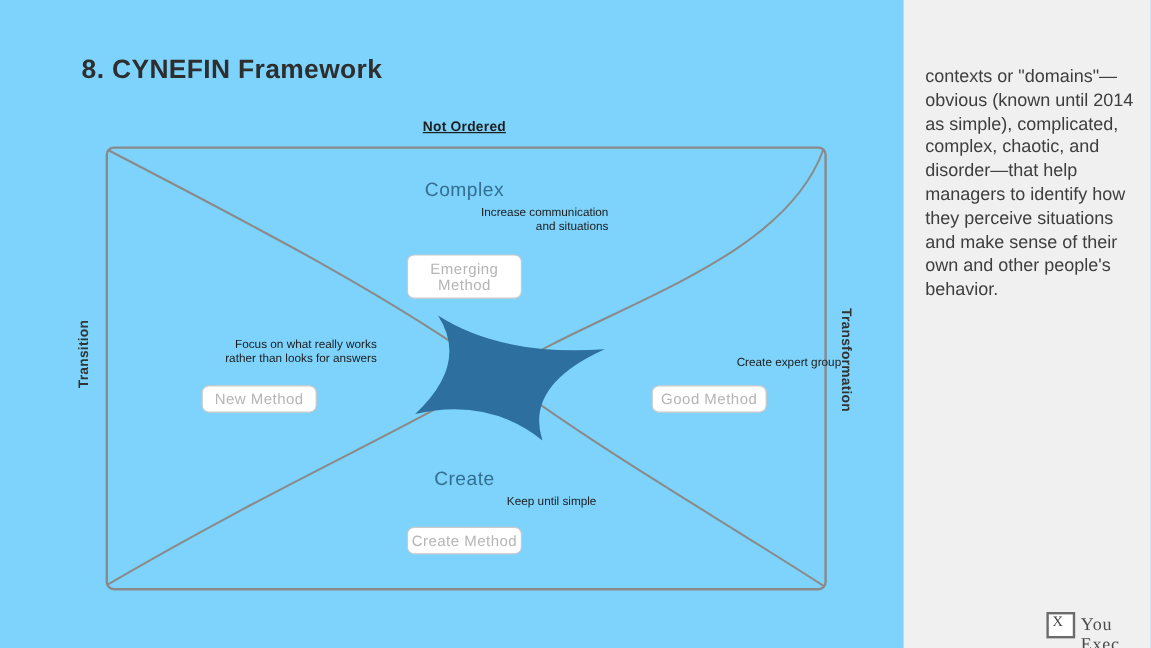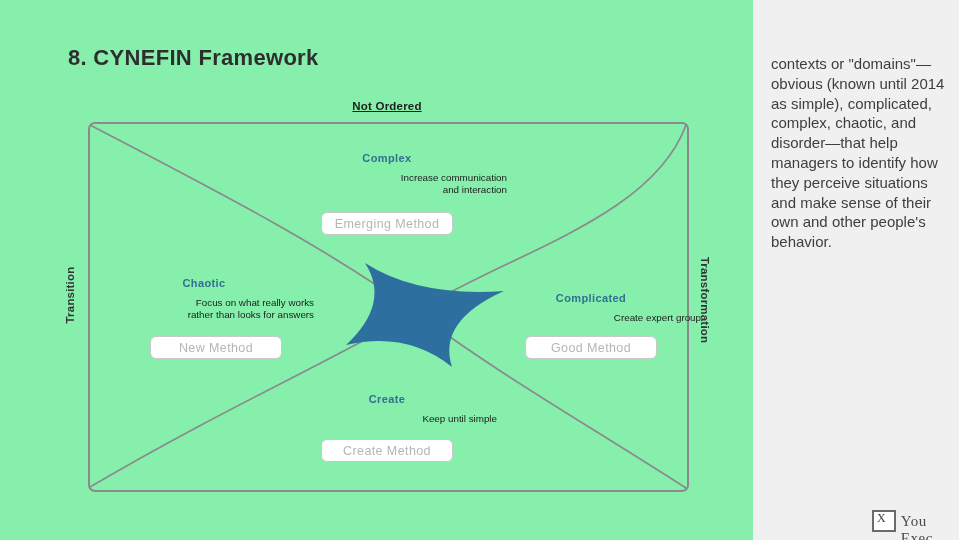--- a/index.html
+++ b/index.html
@@ -1,39 +1,39 @@
 <!DOCTYPE html>
 <html><head>
 <meta charset="utf-8">
 <style>
   html,body{margin:0;padding:0;background:#fff;}
-  .slide{position:relative;width:959px;height:540px;background:#86efac;overflow:hidden;
+  .slide{position:relative;width:959px;height:540px;background:#7dd3fc;overflow:hidden;
          font-family:"Liberation Sans",sans-serif;}
 
   .slide-title{position:absolute;left:68px;top:45px;font-size:22px;font-weight:bold;
                color:#2e2e2e;letter-spacing:.3px;}
 
   
   .frame{position:absolute;left:88px;top:122px;width:597px;height:366px;
          border:2px solid #8a8a8a;border-radius:7px;background:transparent;}
   .overlay{position:absolute;left:0;top:0;pointer-events:none;}
 
   
   .axis{position:absolute;font-weight:bold;font-size:11.5px;color:#1e1e1e;
         text-align:center;letter-spacing:.2px;}
   .axis-top{left:287px;top:100px;width:200px;text-decoration:underline;}
   .axis-bottom{left:287px;top:499px;width:200px;}
   .axis-left{left:20px;top:289px;width:100px;transform:rotate(-90deg);color:#333;}
   .axis-right{left:645px;top:294px;width:120px;transform:rotate(90deg);color:#333;}
 
   
   .quad{position:absolute;text-align:center;}
-  .q-title{font-size:11px;font-weight:bold;color:#336f92;letter-spacing:.4px;line-height:15px;}
+  .q-title{font-size:16px;font-weight:normal;color:#336f92;letter-spacing:.4px;line-height:15px;}
   .q-desc{font-size:9.8px;color:#1c1c1c;line-height:12px;margin-top:6px;text-align:right;}
-  .q-btn{display:inline-block;box-sizing:border-box;width:132px;padding:4px 0 3px 0;
+  .q-btn{display:inline-block;box-sizing:border-box;width:96px;padding:4px 0 3px 0;
          border:1px solid #c9c9c9;border-radius:6px;background:#fff;
          color:#b5b5b5;font-size:12.5px;letter-spacing:.4px;}
   .q-complex{left:267px;top:151px;width:240px;}
   .q-complex .q-btn{margin-top:16px;}
   .q-chaotic{left:94px;top:276px;width:220px;}
   .q-chaotic .q-btn{margin-top:15px;margin-left:24px;}
   .q-complicated{left:481px;top:291px;width:220px;}
   .q-complicated .q-btn{margin-top:12px;}
   .q-simple{left:277px;top:392px;width:220px;}
   .q-simple .q-btn{margin-top:14px;}
@@ -65,36 +65,34 @@
   <svg class="overlay" width="959" height="540" viewBox="0 0 959 540">
     <path d="M90,125 C225,195 330,250 415,312 C505,378 580,420 686,488" fill="none" stroke="#8a8a8a" stroke-width="1.7"></path>
     <path d="M90,487 C230,405 330,362 415,312 C510,253 652,218 686,125" fill="none" stroke="#8a8a8a" stroke-width="1.7"></path>
     <path d="M365,263 Q418,297 504,291 Q437,321 452,367 Q407,331 346,345 Q391,303 365,263 Z" fill="#2d6f9e"></path>
   </svg>
 
   <div class="quad q-complex">
     <div class="q-title">Complex</div>
     <div class="q-desc">
       <span>Increase communication</span><br>
-      <span>and interaction</span>
+      <span>and situations</span>
     </div>
     <div class="q-btn">Emerging Method</div>
   </div>
 
   <div class="quad q-chaotic">
-    <div class="q-title">Chaotic</div>
     <div class="q-desc">
       <span>Focus on what really works</span><br>
       <span>rather than looks for answers</span>
     </div>
     <div class="q-btn">New Method</div>
   </div>
 
   <div class="quad q-complicated">
-    <div class="q-title">Complicated</div>
     <div class="q-desc">
       <span>Create expert group</span>
     </div>
     <div class="q-btn">Good Method</div>
   </div>
 
   <div class="quad q-simple">
     <div class="q-title">Create</div>
     <div class="q-desc">
       <span>Keep until simple</span>

